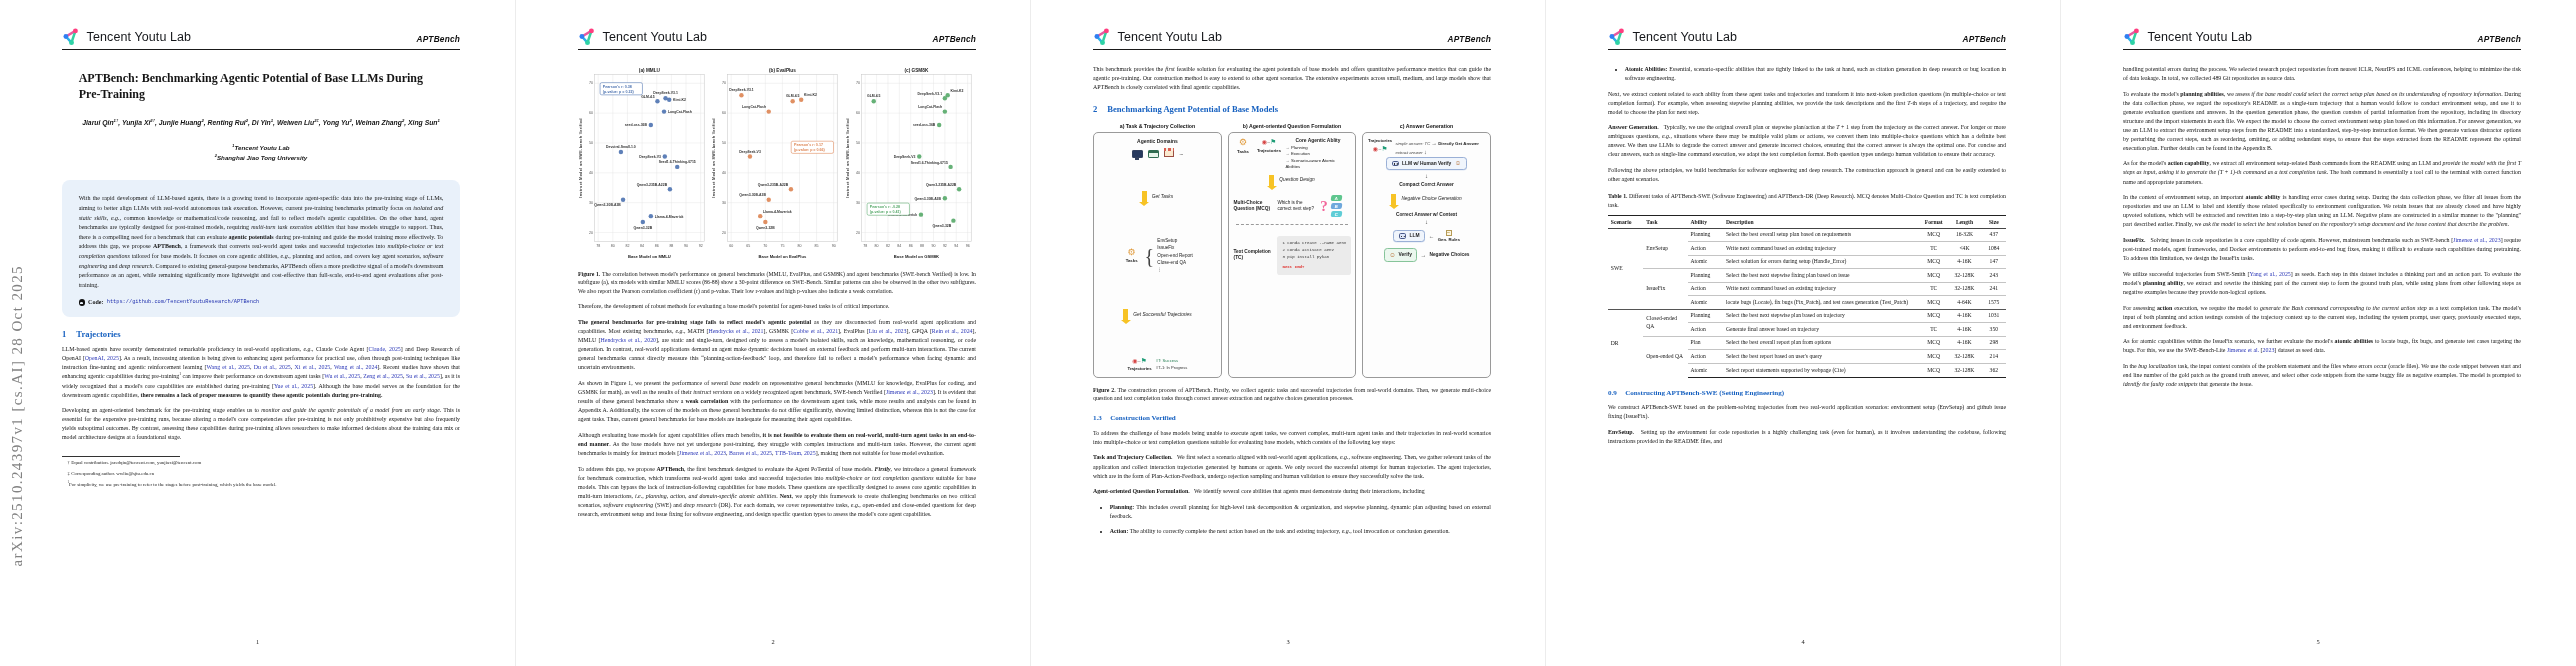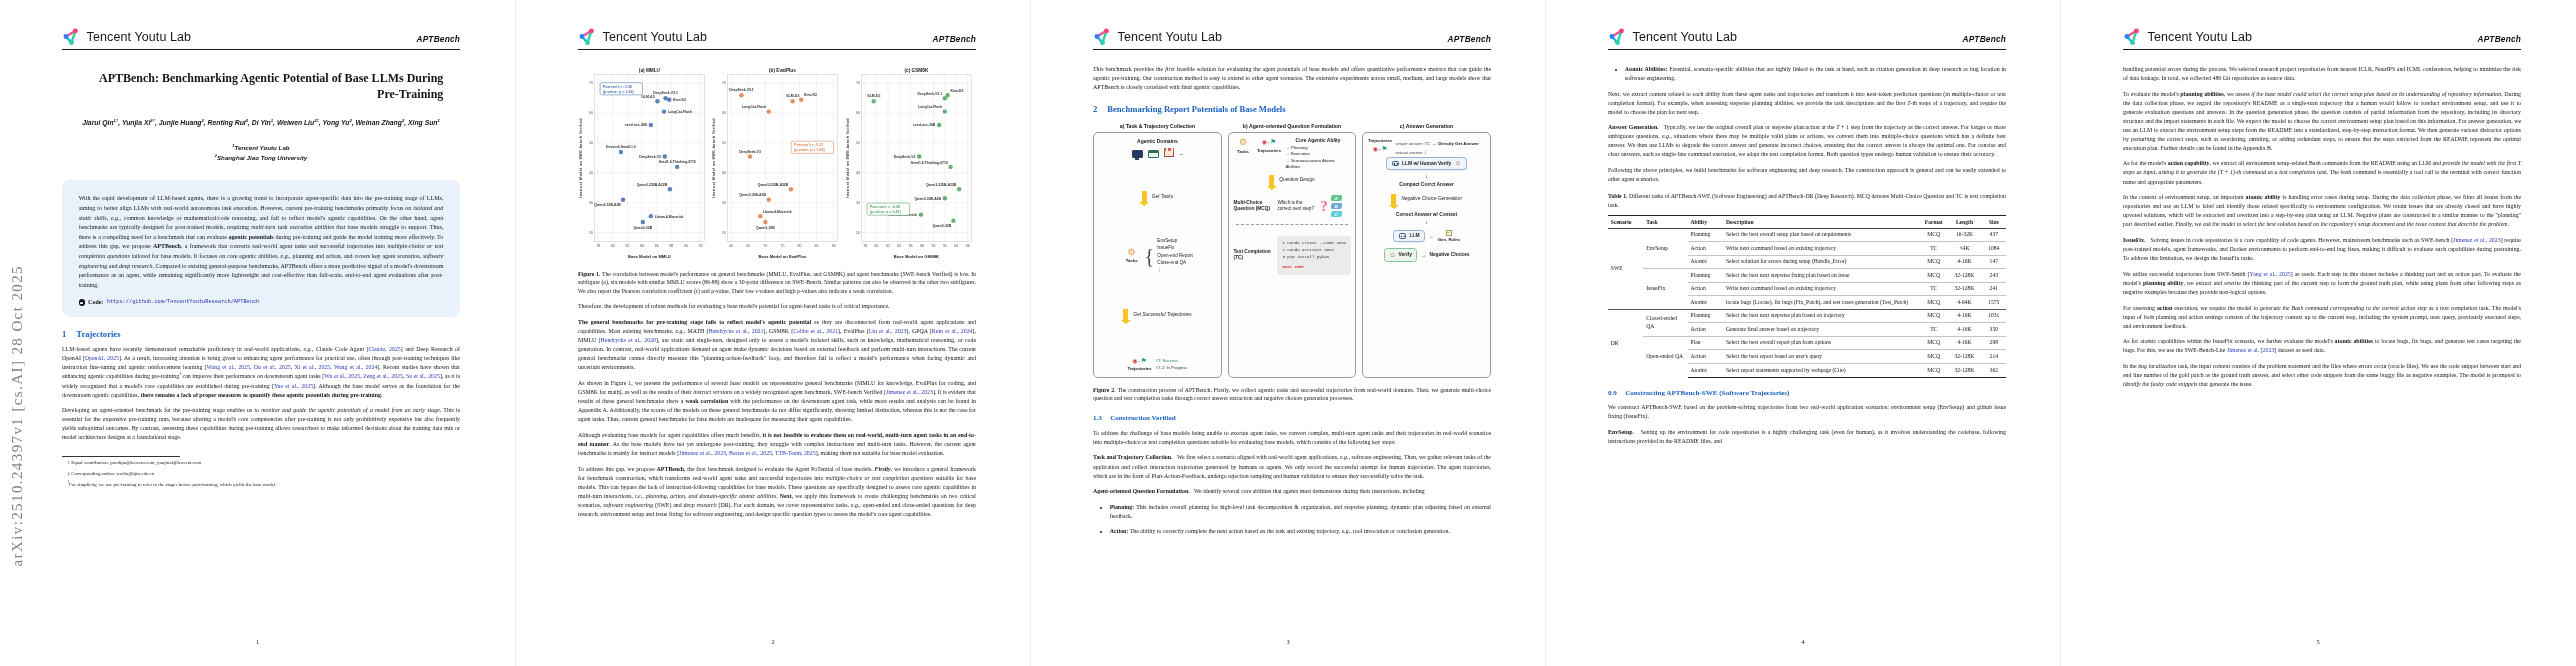--- a/index.html
+++ b/index.html
@@ -19,21 +19,21 @@
   
   .pg-header{display:flex;justify-content:space-between;align-items:flex-end;padding-top:27px;}
   .brand{display:flex;align-items:center;gap:5.6px;}
   .brand-name{font-family:var(--sans);font-size:12.5px;font-weight:500;color:#15171b;letter-spacing:0.1px;}
   .wordmark{font-family:var(--sans);font-style:italic;font-weight:700;font-size:8.3px;color:#111;padding-bottom:1.7px;letter-spacing:0.2px;}
   .header-rule{border-top:0.9px solid #1a1a1a;margin-top:3.3px;}
   .pagenum{position:absolute;bottom:22px;left:0;right:0;text-align:center;font-size:6.4px;color:#222;}
   
   .arxiv{position:absolute;left:9px;top:186px;height:459px;display:flex;align-items:center;}
   .arxiv span{writing-mode:vertical-rl;transform:rotate(180deg);font-family:var(--serif);font-size:15px;color:#828282;letter-spacing:1.4px;white-space:nowrap;}
-  .title{font-size:12px;font-weight:700;text-align:right;line-height:1.32;margin:21px 16.7px 0;}
+  .title{font-size:12px;font-weight:700;text-align:left;line-height:1.32;margin:21px 16.7px 0;}
   .authors{font-family:var(--sans);font-style:italic;font-weight:600;font-size:6.8px;text-align:center;margin:14.5px 5.6px 0;line-height:1.7;}
   .affils{font-family:var(--sans);font-style:italic;font-weight:600;font-size:6.2px;text-align:center;margin-top:13.3px;line-height:1.75;}
   sup{font-size:.62em;}
   .abstract-box{background:#e9f1fa;border-radius:7.8px;padding:14.5px 16.7px 11px;margin-top:15.6px;}
   .abstract-text{font-size:6px;line-height:1.6;text-align:justify;margin:0;}
   .code-row{margin-top:9px;font-size:6px;display:flex;align-items:center;gap:3.3px;}
   .gh-icon{display:inline-block;width:6.1px;height:6.1px;border-radius:50%;background:#111;position:relative;}
   .gh-icon::after{content:'';position:absolute;left:1.7px;top:2.8px;width:2.8px;height:2.2px;border-radius:50% 50% 0 0;background:#e9f1fa;}
   .code-url{font-family:var(--mono);font-size:5.3px;color:#1f2fae;text-decoration:none;}
   .fn-rule{width:118px;border-top:0.6px solid #333;margin-top:13.3px;}
@@ -412,21 +412,21 @@
         <span class="brand-name">Tencent Youtu Lab</span>
       </div>
       <span class="wordmark">APTBench</span>
     </div>
     <div class="header-rule"></div>
 
     <div class="body-start">
         <p class="para">This benchmark provides the <i>first</i> feasible solution for evaluating the agent potentials of base models and offers quantitative performance metrics that can guide the agentic pre-training. Our construction method is easy to extend to other agent scenarios. The extensive experiments across small, medium, and large models show that APTBench is closely correlated with final agentic capabilities.</p>
         <div class="sec-h">
           <span class="sec-num">2</span>
-          <span>Benchmarking Report Potentials of Base Models</span>
+          <span>Benchmarking Agent Potential of Base Models</span>
         </div>
       </div>
 
     <div class="fig2">
 
       <div class="f2col">
         <div class="f2title">a) Task &amp; Trajectory Collection</div>
         <div class="f2panel" style="justify-content:space-between;">
           <div style="display:flex;flex-direction:column;align-items:center;">
             <div class="f2sub">Agentic Domains</div>
@@ -720,21 +720,21 @@
             <td class="c3">Select report statements supported by webpage (Cite)</td>
             <td class="c4">MCQ</td>
             <td class="c5">32-128K</td>
             <td class="c6">362</td>
           </tr>
         </tbody>
       </table>
     <div>
         <div class="sec-h sec-h2">
           <span class="sec-num">0.9</span>
-          <span>Constructing APTBench-SWE (Software Trajectories)</span>
+          <span>Constructing APTBench-SWE (Setting Engineering)</span>
         </div>
         <p class="para">We construct APTBench-SWE based on the problem-solving trajectories from two real-world application scenarios: environment setup (EnvSetup) and github issue fixing (IssueFix).</p>
         <p class="para"><b>EnvSetup.</b>&nbsp;&nbsp; Setting up the environment for code repositories is a highly challenging task (even for human), as it involves understanding the codebase, following instructions provided in the README files, and</p>
       </div>
   </div>
   <div class="pagenum">4</div>
 </div>
 
 <div class="page">
   <div class="content">

